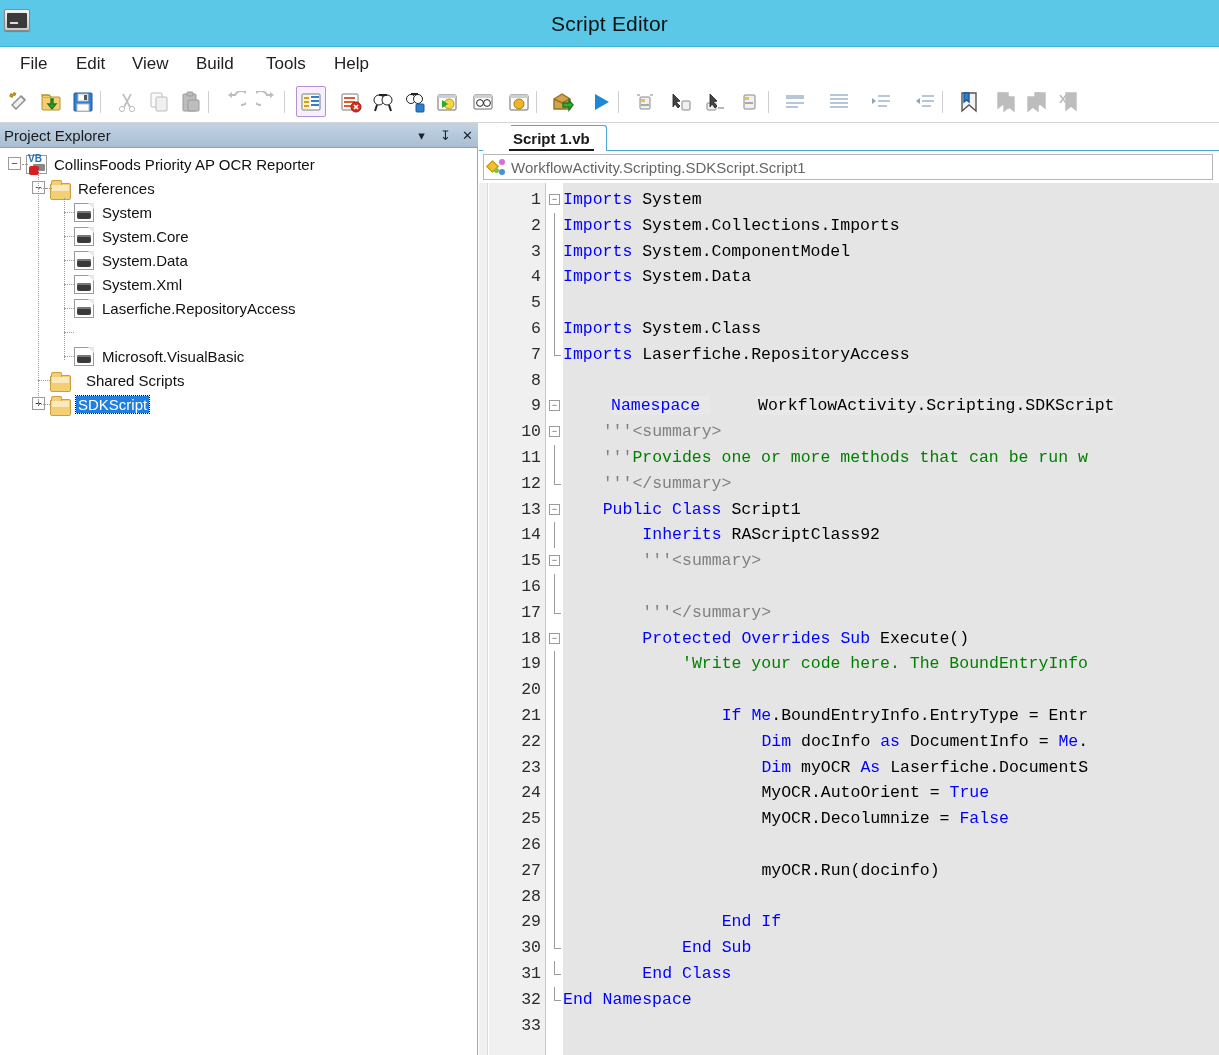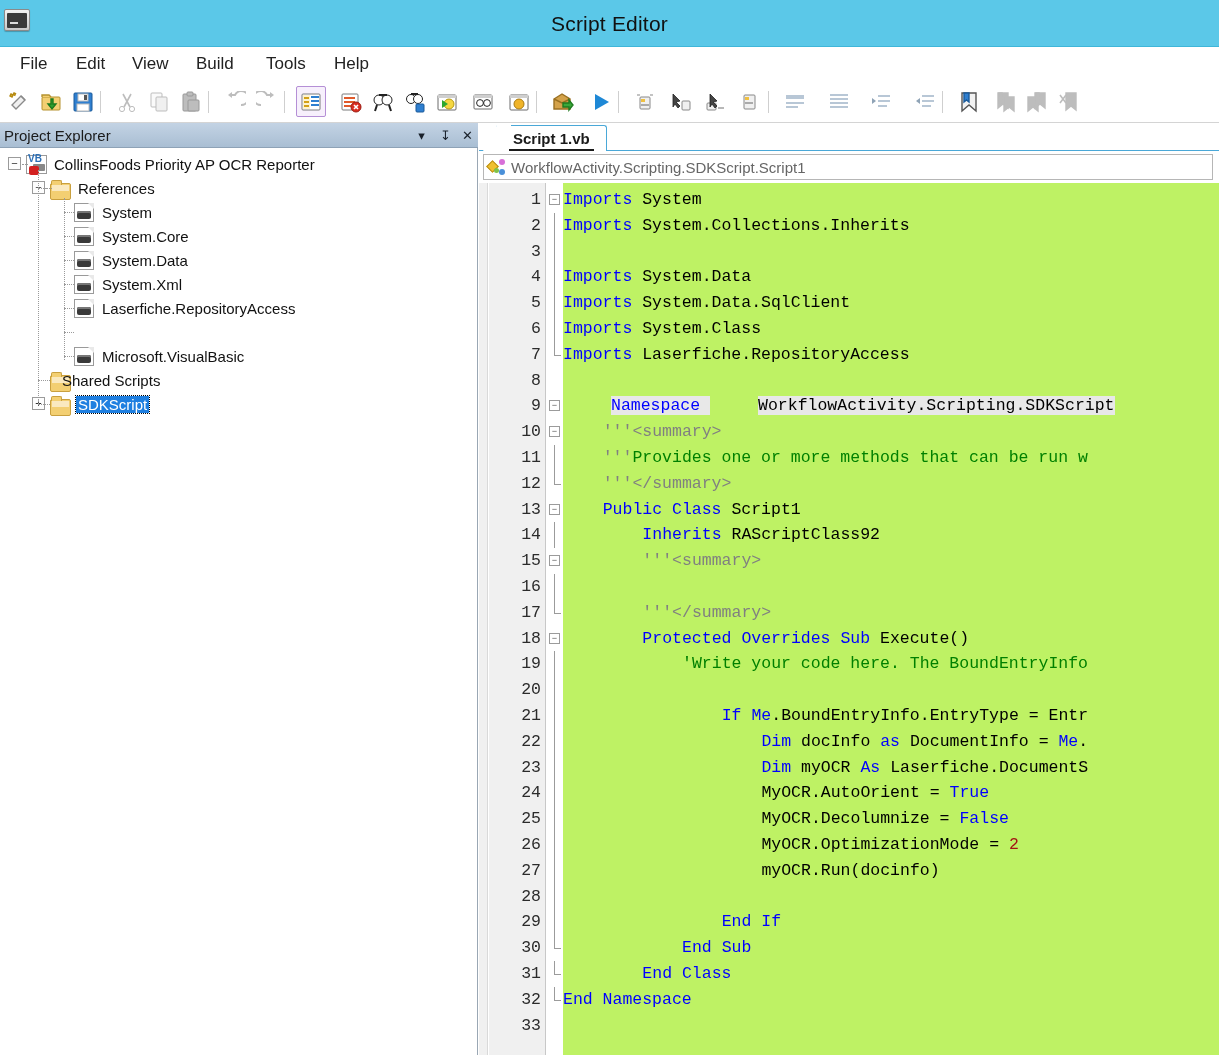--- a/index.html
+++ b/index.html
@@ -203,21 +203,21 @@
   #gutter {
     position: absolute; left: 10px; top: 0; width: 56px; height: 872px;
     background: #f0f0f0;
   }
   #foldcol {
     position: absolute; left: 66px; top: 0; width: 18px; height: 872px;
     background: #ffffff; border-left: 1px solid #c8c8c8;
   }
   #codetext {
     position: absolute; left: 84px; top: 0; width: 656px; height: 872px;
-    background: #bef264; overflow: hidden;
+    background: #e5e5e5; overflow: hidden;
   }
   .ln {
     position: absolute; right: 4px; height: 26px; line-height: 26px;
     font-family: "Liberation Mono", "DejaVu Sans Mono", monospace;
     font-size: 16.5px; color: #2b2b2b; text-align: right;
   }
   .cl {
     position: absolute; left: 0; height: 26px; line-height: 26px;
     white-space: pre; color: #000;
   }
@@ -518,21 +518,21 @@
       <div class="tree-row" style="top: 148px;">
         <span class="ic-asm" style="display: inline-block; position: absolute; left: 74px; top: 3px;"></span>
         <span class="tree-label" style="position: absolute; left: 100px;">Laserfiche.RepositoryAccess</span>
       </div>
       <div class="tree-row" style="top: 196px;">
         <span class="ic-asm" style="display: inline-block; position: absolute; left: 74px; top: 3px;"></span>
         <span class="tree-label" style="position: absolute; left: 100px;">Microsoft.VisualBasic</span>
       </div>
       <div class="tree-row" style="top: 220px;">
         <span class="ic-folder" style="display: inline-block; position: absolute; left: 50px; top: 7px;"></span>
-        <span class="tree-label" style="position: absolute; left: 60px;">Shared Scripts</span>
+        <span class="tree-label" style="position: absolute; left: 84px;">Shared Scripts</span>
       </div>
       <div class="tree-row" style="top: 244px;">
         <span class="expander" style="left: 32px; top: 5px;">+</span>
         <span class="ic-folder" style="display: inline-block; position: absolute; left: 50px; top: 7px;"></span>
         <span class="tree-label selected" style="position: absolute; left: 76px;">SDKScript</span>
       </div>
       <div class="dotline-v" style="left: 38px; top: 22px; height: 234px;"></div>
       <div class="dotline-v" style="left: 64px; top: 50px; height: 162px;"></div>
       <div class="dotline-h" style="left: 38px; top: 40px; width: 12px;"></div>
       <div class="dotline-h" style="left: 38px; top: 232px; width: 12px;"></div>
@@ -636,43 +636,42 @@
         <div class="fbar" style="top: 726.4px; height: 25.8px;"></div>
         <div class="fbar" style="top: 752.2px; height: 12.9px;"></div>
         <div class="fend" style="top: 765.1px;"></div>
         <div class="fbar" style="top: 778px; height: 12.9px;"></div>
         <div class="fend" style="top: 790.9px;"></div>
         <div class="fbar" style="top: 803.8px; height: 12.9px;"></div>
         <div class="fend" style="top: 816.7px;"></div>
       </div>
     <div id="codetext">
         <div class="cl" style="top: 4px;"><span class="kw">Imports </span><span>System</span></div>
-        <div class="cl" style="top: 29.8px;"><span class="kw">Imports </span><span>System.Collections.Inherits</span></div>
+        <div class="cl" style="top: 29.8px;"><span class="kw">Imports </span><span>System.Collections.Imports</span></div>
+        <div class="cl" style="top: 55.6px;"><span class="kw">Imports </span><span>System.ComponentModel</span></div>
         <div class="cl" style="top: 81.4px;"><span class="kw">Imports </span><span>System.Data</span></div>
-        <div class="cl" style="top: 107.2px;"><span class="kw">Imports </span><span>System.Data.SqlClient</span></div>
         <div class="cl" style="top: 133px;"><span class="kw">Imports </span><span>System.Class</span></div>
         <div class="cl" style="top: 158.8px;"><span class="kw">Imports </span><span>Laserfiche.RepositoryAccess</span></div>
         <div class="cl" style="top: 184.6px;"></div>
         <div class="cl" style="top: 210.4px;"><span class="kw hl">Namespace </span><span class="hl">WorkflowActivity.Scripting.SDKScript</span></div>
         <div class="cl" style="top: 236.2px; padding-left: 39.68px;"><span class="xd">'''</span><span class="xd">&lt;summary&gt;</span></div>
         <div class="cl" style="top: 262px; padding-left: 39.68px;"><span class="xd">'''</span><span class="cm">Provides one or more methods that can be run w</span></div>
         <div class="cl" style="top: 287.8px; padding-left: 39.68px;"><span class="xd">'''</span><span class="xd">&lt;/summary&gt;</span></div>
         <div class="cl" style="top: 313.6px; padding-left: 39.68px;"><span class="kw">Public Class </span><span>Script1</span></div>
         <div class="cl" style="top: 339.4px; padding-left: 79.36px;"><span class="kw">Inherits </span><span>RAScriptClass92</span></div>
         <div class="cl" style="top: 365.2px; padding-left: 79.36px;"><span class="xd">'''</span><span class="xd">&lt;summary&gt;</span></div>
         <div class="cl" style="top: 416.8px; padding-left: 79.36px;"><span class="xd">'''</span><span class="xd">&lt;/summary&gt;</span></div>
         <div class="cl" style="top: 442.6px; padding-left: 79.36px;"><span class="kw">Protected Overrides Sub </span><span>Execute()</span></div>
         <div class="cl" style="top: 468.4px; padding-left: 119.04px;"><span class="cm">'Write your code here. The BoundEntryInfo</span></div>
         <div class="cl" style="top: 494.2px;"></div>
         <div class="cl" style="top: 520px; padding-left: 158.72px;"><span class="kw">If </span><span class="kw">Me</span><span>.BoundEntryInfo.EntryType = Entr</span></div>
         <div class="cl" style="top: 545.8px; padding-left: 198.4px;"><span class="kw">Dim </span><span>docInfo </span><span class="kw">as </span><span>DocumentInfo = </span><span class="kw">Me</span><span>.</span></div>
         <div class="cl" style="top: 571.6px; padding-left: 198.4px;"><span class="kw">Dim </span><span>myOCR </span><span class="kw">As </span><span>Laserfiche.DocumentS</span></div>
         <div class="cl" style="top: 597.4px; padding-left: 198.4px;"><span>MyOCR.AutoOrient = </span><span class="kw">True</span></div>
         <div class="cl" style="top: 623.2px; padding-left: 198.4px;"><span>MyOCR.Decolumnize = </span><span class="kw">False</span></div>
-        <div class="cl" style="top: 649px; padding-left: 198.4px;"><span>MyOCR.OptimizationMode = </span><span class="num">2</span></div>
         <div class="cl" style="top: 674.8px; padding-left: 198.4px;"><span>myOCR.Run(docinfo)</span></div>
         <div class="cl" style="top: 700.6px;"></div>
         <div class="cl" style="top: 726.4px; padding-left: 158.72px;"><span class="kw">End If</span></div>
         <div class="cl" style="top: 752.2px; padding-left: 119.04px;"><span class="kw">End Sub</span></div>
         <div class="cl" style="top: 778px; padding-left: 79.36px;"><span class="kw">End Class</span></div>
         <div class="cl" style="top: 803.8px;"><span class="kw">End Namespace</span></div>
         <div class="cl" style="top: 829.6px;"></div>
       </div>
   </div>
 </div>

